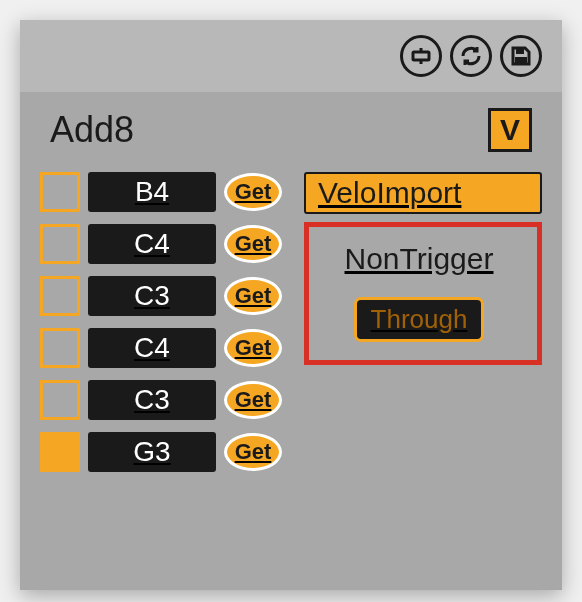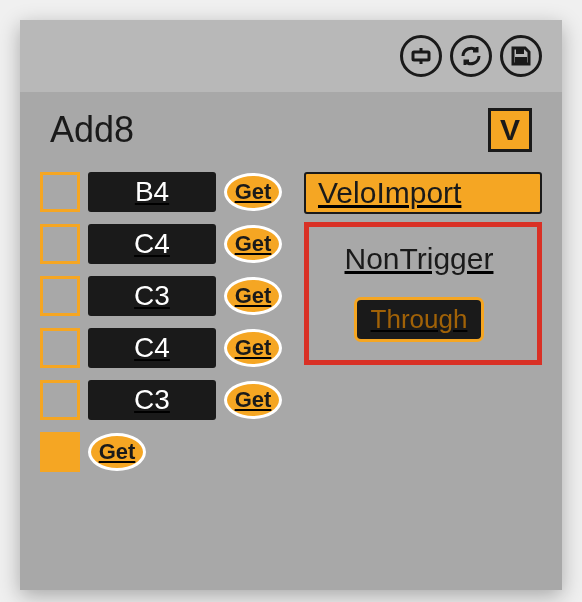--- a/index.html
+++ b/index.html
@@ -221,20 +221,21 @@
       </div>
 
       <div class="note-row">
         <div class="checkbox"></div>
         <div class="note-label">C3</div>
         <div class="get-button">Get</div>
       </div>
 
       <div class="note-row">
         <div class="checkbox checked"></div>
+        <div class="note-label">G3</div>
         <div class="get-button">Get</div>
       </div>
 
     </div>
 
     <div class="right-column">
       <div class="velo-import">VeloImport</div>
       <div class="nontrigger-box">
         <div class="nontrigger-label">
           <span>NonTrigger</span><br>

